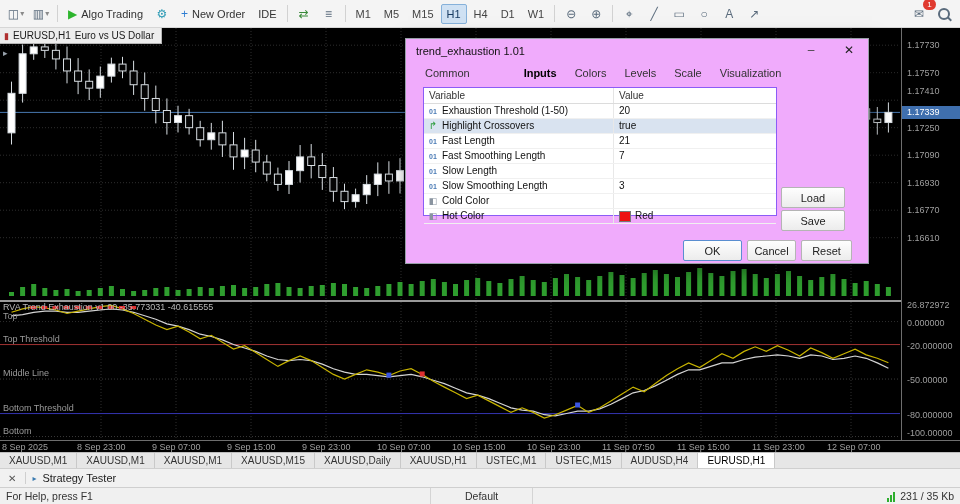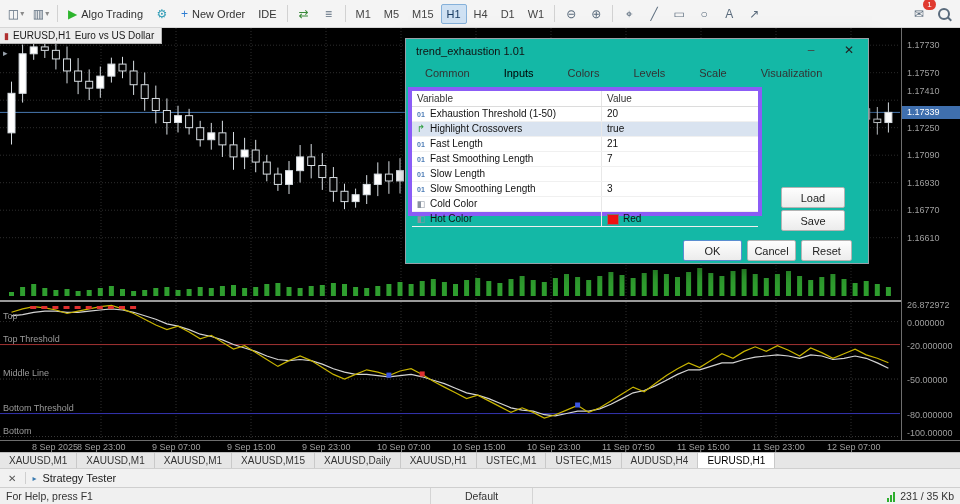--- a/index.html
+++ b/index.html
@@ -35,30 +35,30 @@
   #indicator-panel{position:absolute;top:274px;left:0;width:900px;height:138px;}
   #ind-name{position:absolute;top:0;left:3px;font-size:9px;color:#b8b8b8;z-index:2;white-space:nowrap;}
   .zone-label{position:absolute;left:3px;font-size:9px;color:#9a9a9a;z-index:2;white-space:nowrap;}
   #time-axis{position:absolute;top:412px;left:0;width:960px;height:12px;background:#000;border-top:1px solid #6e6e6e;box-sizing:border-box;}
   .time-label{position:absolute;top:1px;font-size:9px;color:#9f9f9f;white-space:nowrap;}
   #scale-col{position:absolute;top:0;right:0;width:59px;height:412px;background:#000;border-left:1px solid #6e6e6e;box-sizing:border-box;z-index:2;}
   .price-label,.ind-scale-label{position:absolute;left:5px;font-size:9px;color:#9f9f9f;white-space:nowrap;}
   #bid-tag{position:absolute;left:0;width:59px;height:13px;background:#3f6fae;color:#fff;font-size:9px;
            display:flex;align-items:center;padding-left:5px;box-sizing:border-box;}
   
-  #dialog{position:absolute;left:405px;top:38px;width:464px;height:226px;background:#14b8a6;border:1px solid #98a0a8;
+  #dialog{position:absolute;left:405px;top:38px;width:464px;height:226px;background:#f0abfc;border:1px solid #98a0a8;
           box-shadow:3px 5px 18px rgba(0,0,0,.5);z-index:20;box-sizing:border-box;font-size:11px;color:#111;}
   #dlg-titlebar{position:absolute;top:0;left:0;right:0;height:24px;display:flex;align-items:center;padding:0 10px;}
   #dlg-title{font-size:11px;color:#111;}
   #dlg-min{position:absolute;right:46px;top:4px;width:22px;height:16px;text-align:center;color:#444;font-size:12px;line-height:14px;}
   #dlg-close{position:absolute;right:8px;top:4px;width:22px;height:16px;text-align:center;color:#222;font-size:12px;line-height:15px;}
-  #dlg-tabs{position:absolute;top:26px;left:12px;display:flex;gap:20px;}
+  #dlg-tabs{position:absolute;top:26px;left:12px;display:flex;gap:4px;}
   .dtab{padding:2px 7px;font-size:11px;color:#333;}
-  .dtab.active{font-weight:normal;color:#000;}
-  #param-table{position:absolute;left:2px;top:48px;width:354px;height:129px;border:4px solid #8b5cf6;box-sizing:border-box;background:#fff;}
+  .dtab.active{font-weight:bold;color:#000;margin-left:36px;}
+  #param-table{position:absolute;left:17px;top:48px;width:354px;height:129px;border:1px solid #8b5cf6;box-sizing:border-box;background:#fff;}
   .phead{display:flex;height:15px;line-height:15px;border-bottom:1px solid #dcdcdc;color:#333;font-size:10px;}
   .phv{flex:0 0 190px;padding-left:5px;border-right:1px solid #e4e4e4;box-sizing:border-box;}
   .phval{flex:1;padding-left:5px;}
   .prow{display:flex;height:14px;line-height:14px;font-size:10px;color:#111;border-bottom:1px solid #f0f0f0;}
   .prow.sel{background:#d9e3f0;}
   .picon{flex:0 0 18px;text-align:center;font-size:8px;}
   .picon.number{color:#4a7ab5;font-size:7px;letter-spacing:0;font-weight:bold;line-height:15px;}
   .picon.bool{color:#2f9e3f;font-size:10px;}
   .picon.color{color:#8a94a0;font-size:9px;}
   .pvar{flex:0 0 172px;border-right:1px solid #e8e8e8;box-sizing:border-box;overflow:hidden;white-space:nowrap;}
@@ -472,29 +472,30 @@
           <rect x="74.6" y="4" width="6" height="3" fill="#e03030"></rect>
           <rect x="85.7" y="4" width="6" height="3" fill="#e03030"></rect>
           <rect x="96.8" y="4" width="6" height="3" fill="#e03030"></rect>
           <rect x="107.89999999999999" y="4" width="6" height="3" fill="#e03030"></rect>
           <rect x="119" y="4" width="6" height="3" fill="#e03030"></rect>
           <rect x="130.1" y="4" width="6" height="3" fill="#e03030"></rect>
           <rect x="386.4" y="70.6" width="5" height="5" fill="#3a55e0"></rect>
           <rect x="419.7" y="69.44999999999999" width="5" height="5" fill="#e03030"></rect>
           <rect x="575.1" y="100.49999999999999" width="5" height="5" fill="#3a55e0"></rect>
         </svg>
+      <div id="ind-name">RVA Trend Exhaustion v1.00 -35.773031 -40.615555</div>
     <div class="zone-label" style="top: 8.55px;">Top</div>
         <div class="zone-label" style="top: 31.55px;">Top Threshold</div>
         <div class="zone-label" style="top: 66.05px;">Middle Line</div>
         <div class="zone-label" style="top: 100.55px;">Bottom Threshold</div>
         <div class="zone-label" style="top: 123.55px;">Bottom</div>
       </div>
 
     <div id="time-axis">
-        <div class="time-label" style="left: 2px; margin-left: 30px;">8 Sep 2025</div>
+        <div class="time-label" style="left: 2px;">8 Sep 2025</div>
         <div class="time-label" style="left: 77px;">8 Sep 23:00</div>
         <div class="time-label" style="left: 152px;">9 Sep 07:00</div>
         <div class="time-label" style="left: 227px;">9 Sep 15:00</div>
         <div class="time-label" style="left: 302px;">9 Sep 23:00</div>
         <div class="time-label" style="left: 377px;">10 Sep 07:00</div>
         <div class="time-label" style="left: 452px;">10 Sep 15:00</div>
         <div class="time-label" style="left: 527px;">10 Sep 23:00</div>
         <div class="time-label" style="left: 602px;">11 Sep 07:50</div>
         <div class="time-label" style="left: 677px;">11 Sep 15:00</div>
         <div class="time-label" style="left: 752px;">11 Sep 23:00</div>

